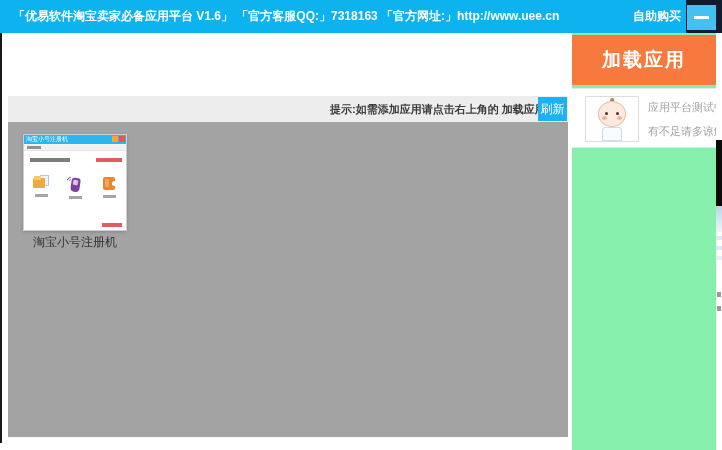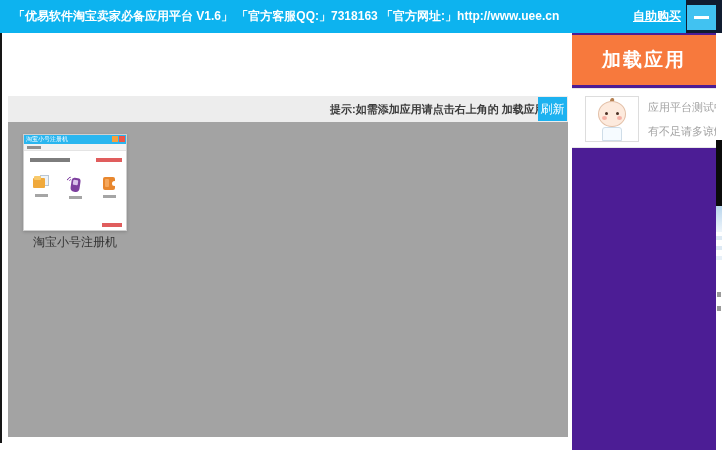--- a/index.html
+++ b/index.html
@@ -4,21 +4,21 @@
 <style>
   * { margin:0; padding:0; box-sizing:border-box; }
   body { font-family:"Liberation Sans", sans-serif; background:#fff; }
   .screen { position:relative; width:722px; height:450px; background:#fff; overflow:hidden; }
 
   
   .topbar { position:absolute; left:0; top:0; width:722px; height:33px; background:#0db3ef; }
   .topbar-title { position:absolute; left:13px; top:0; height:33px; line-height:33px;
                   color:#fff; font-size:12px; font-weight:bold; white-space:nowrap; }
   .buy-link { position:absolute; right:41px; top:0; height:33px; line-height:33px;
-              color:#fff; font-size:12px; font-weight:bold; text-decoration:underline; cursor:pointer; }
+              color:#fff; font-size:12px; font-weight:bold; cursor:pointer; }
   .corner-dark { position:absolute; right:0; top:0; width:36px; height:33px; background:#101c30; }
   .min-btn { position:absolute; right:6px; top:5px; width:29px; height:25px; background:#41c2f1; cursor:pointer; }
   .min-glyph { position:absolute; left:7px; top:11px; width:15px; height:3px; background:#fff; }
 
   
   .left-border { position:absolute; left:0; top:33px; width:2px; height:410px; background:#161616; }
 
   
   .hint-bar { position:absolute; left:8px; top:96px; width:560px; height:26px; background:#ededed; }
   .hint-text { position:absolute; left:17px; top:0; height:26px; line-height:26px;
@@ -63,21 +63,21 @@
   
   .ic-puzzle { position:relative; width:15px; height:16px; }
   .ic-puzzle .base { position:absolute; left:1px; top:2px; width:12px; height:13px; background:#e8872e; border-radius:2px; }
   .ic-puzzle .bump { position:absolute; right:0px; top:6px; width:5px; height:5px; background:#fff; border-radius:50%; }
   .ic-puzzle .shine { position:absolute; left:3px; top:4px; width:4px; height:8px; background:#f5a75c; border-radius:1px; }
 
   .app-caption { position:absolute; left:15px; top:112px; width:104px; text-align:center;
                  color:#333; font-size:12px; }
 
   
-  .right-panel { position:absolute; left:572px; top:33px; width:144px; height:417px; background:#4c1d95; }
+  .right-panel { position:absolute; left:572px; top:33px; width:144px; height:417px; background:#86efac; }
   .load-btn { position:absolute; left:0; top:2px; width:144px; height:50px; background:#f7793d;
               color:#fff; font-size:19px; font-weight:bold; text-align:center; line-height:50px;
               letter-spacing:2px; cursor:pointer; }
   .notice-row { position:absolute; left:0; top:55px; width:144px; height:60px; background:#fff;
                 border-top:1px solid #e8e8e8; border-bottom:1px solid #e8e8e8; overflow:hidden; }
   .avatar-box { position:absolute; left:13px; top:7px; width:54px; height:46px; background:#fff; border:1px solid #ddd; }
   .baby { position:relative; width:100%; height:100%; }
   .baby .head { position:absolute; left:12px; top:4px; width:28px; height:26px; background:#fdeadd;
                 border:1px solid #e3c0a8; border-radius:50%; }
   .baby .hair { position:absolute; left:24px; top:1px; width:4px; height:6px; background:#b58152; border-radius:2px; transform:rotate(15deg); }

